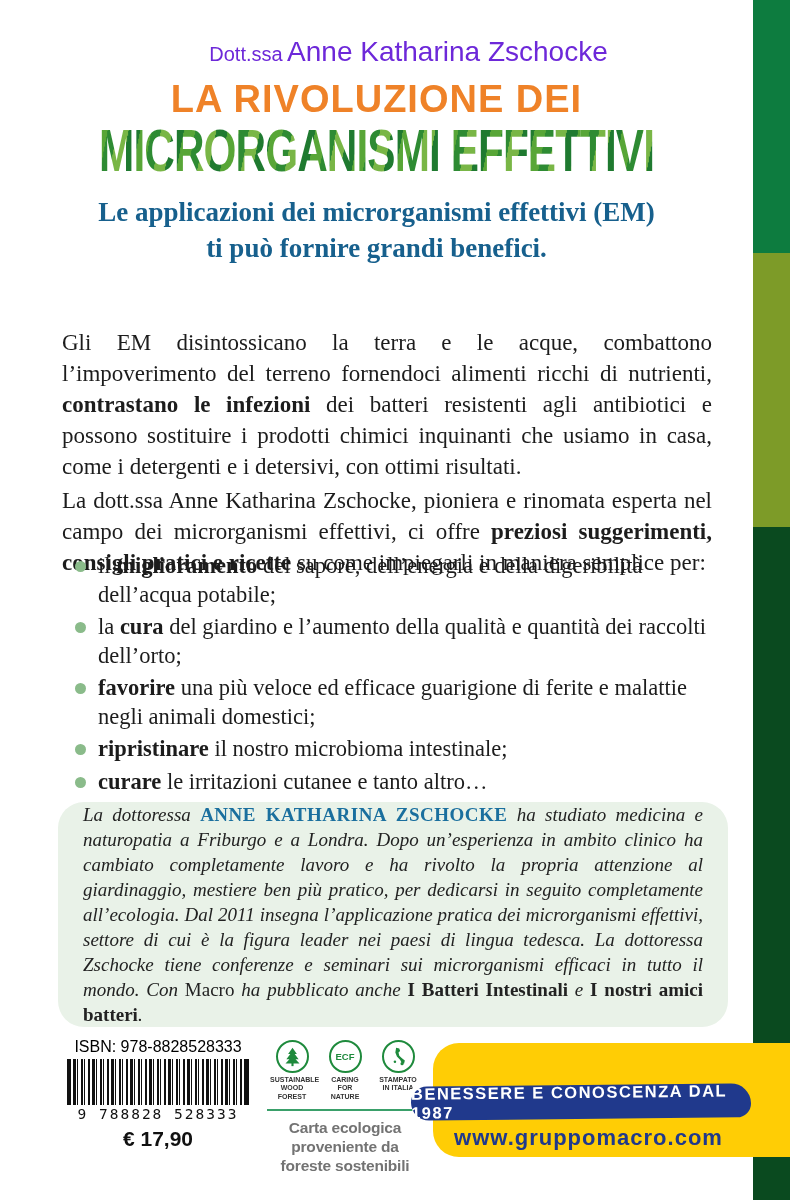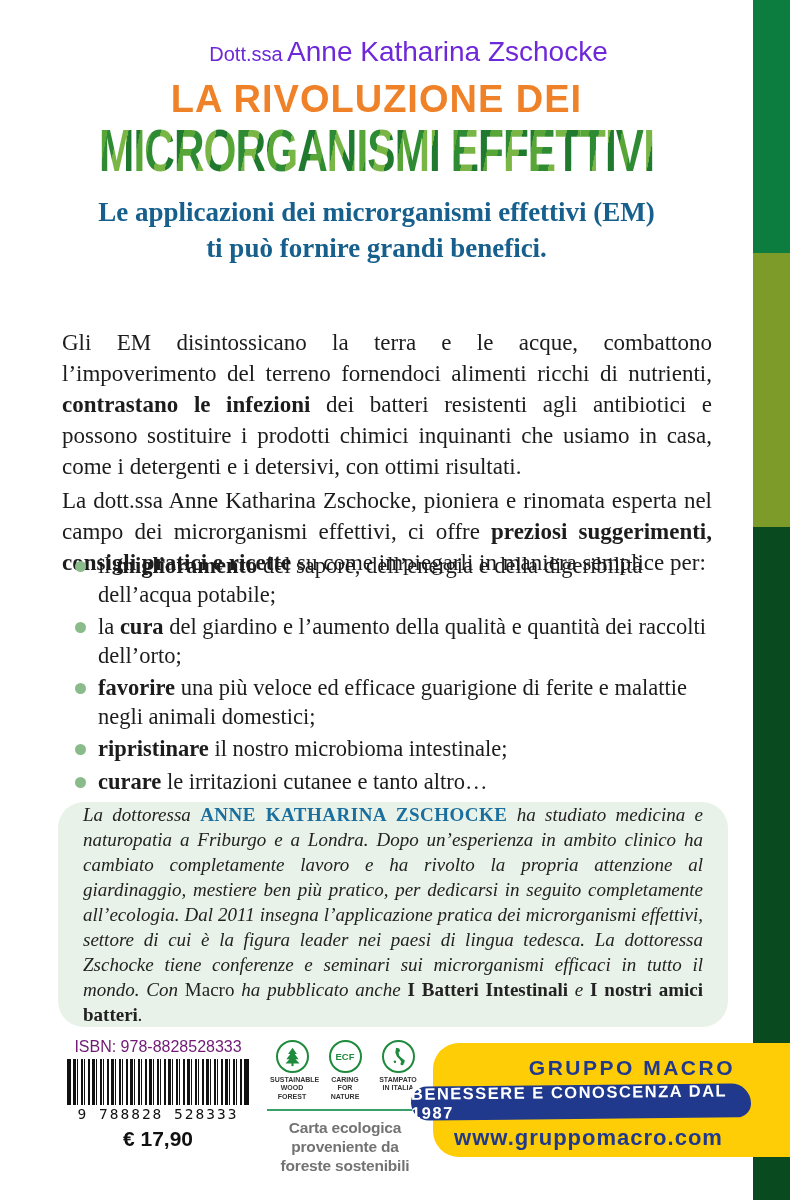--- a/index.html
+++ b/index.html
@@ -46,21 +46,21 @@
   .bio-box{position:absolute;top:802px;left:58px;width:670px;background:#e9f2e8;
            border-radius:26px;padding:0 25px;box-sizing:border-box;}
   .bio-text{font-style:italic;font-size:19px;line-height:25px;text-align:justify;color:#222;}
   .bio-text .seg-r{font-style:normal;}
   .bio-text .seg-b{font-weight:700;font-style:normal;}
   .bio-text .seg-blue{color:#1a6f9e;font-weight:700;font-style:normal;letter-spacing:0.5px;}
 
   
   .isbn-block{position:absolute;top:1038px;left:58px;width:200px;text-align:center;
               font-family:"Liberation Sans",sans-serif;}
-  .isbn-label{font-size:16px;color:#701a75;}
+  .isbn-label{font-size:16px;color:#000000;}
   .barcode{width:178px;height:46px;margin:3px auto 0;
            background:repeating-linear-gradient(90deg,#111 0 2px,#fff 2px 4px,#111 4px 7px,#fff 7px 8px,#111 8px 9px,#fff 9px 12px,#111 12px 14px,#fff 14px 15px,#111 15px 16px,#fff 16px 19px);
            border-left:2px solid #111;border-right:2px solid #111;}
   .barcode-digits{font-family:"DejaVu Sans Mono",monospace;font-size:14.5px;letter-spacing:2px;
                   color:#111;margin-top:1px;}
   .price{font-size:21px;font-weight:700;color:#111;margin-top:5px;}
 
   
   .eco-block{position:absolute;top:1040px;left:265px;width:160px;text-align:center;
              font-family:"Liberation Sans",sans-serif;}
@@ -169,18 +169,17 @@
     </div>
     <div class="eco-divider"></div>
     <div class="paper-note">
       <div>Carta ecologica</div>
       <div>proveniente da</div>
       <div>foreste sostenibili</div>
     </div>
   </div>
 
   <div class="pub-box">
-    <div class="pub-name">GRUPPO MACRO</div>
     <div class="pub-banner">BENESSERE E CONOSCENZA DAL 1987</div>
     <div class="pub-site">www.gruppomacro.com</div>
   </div>
 
 </div>
 
 </body></html>

